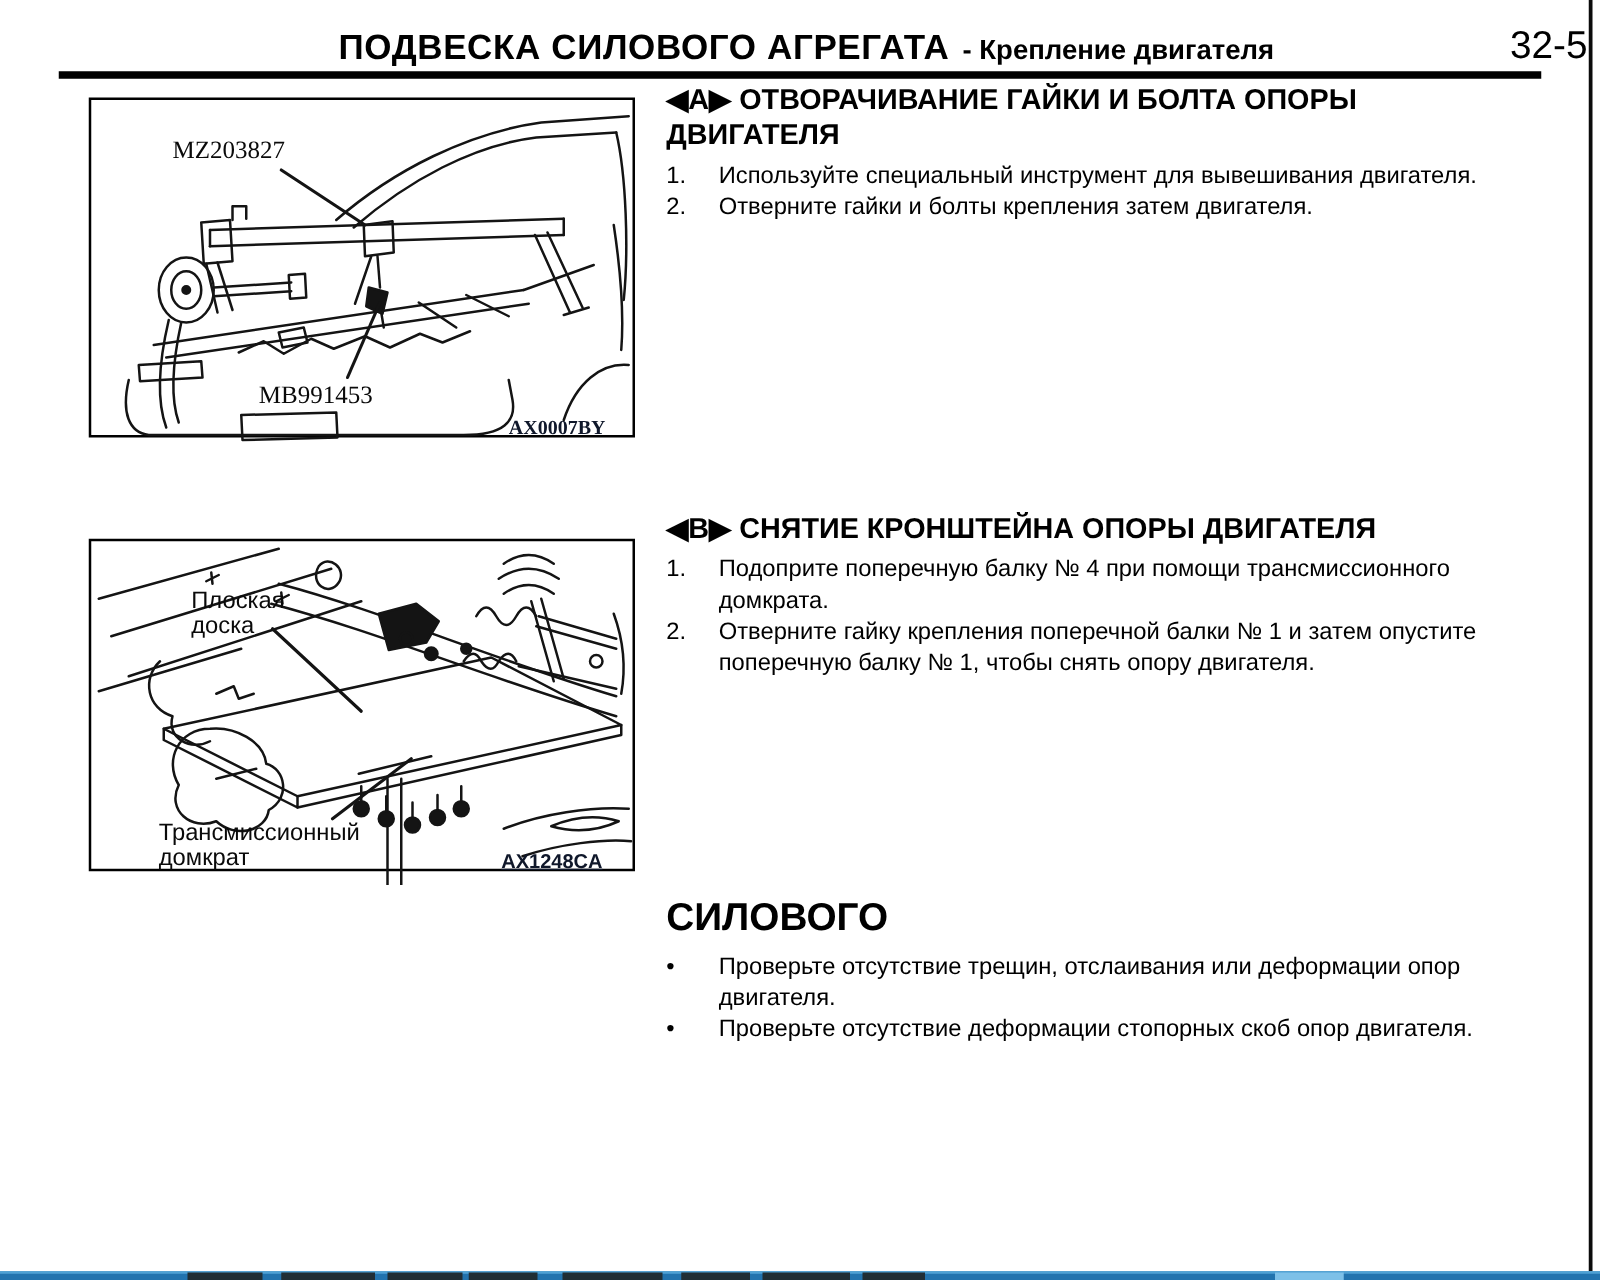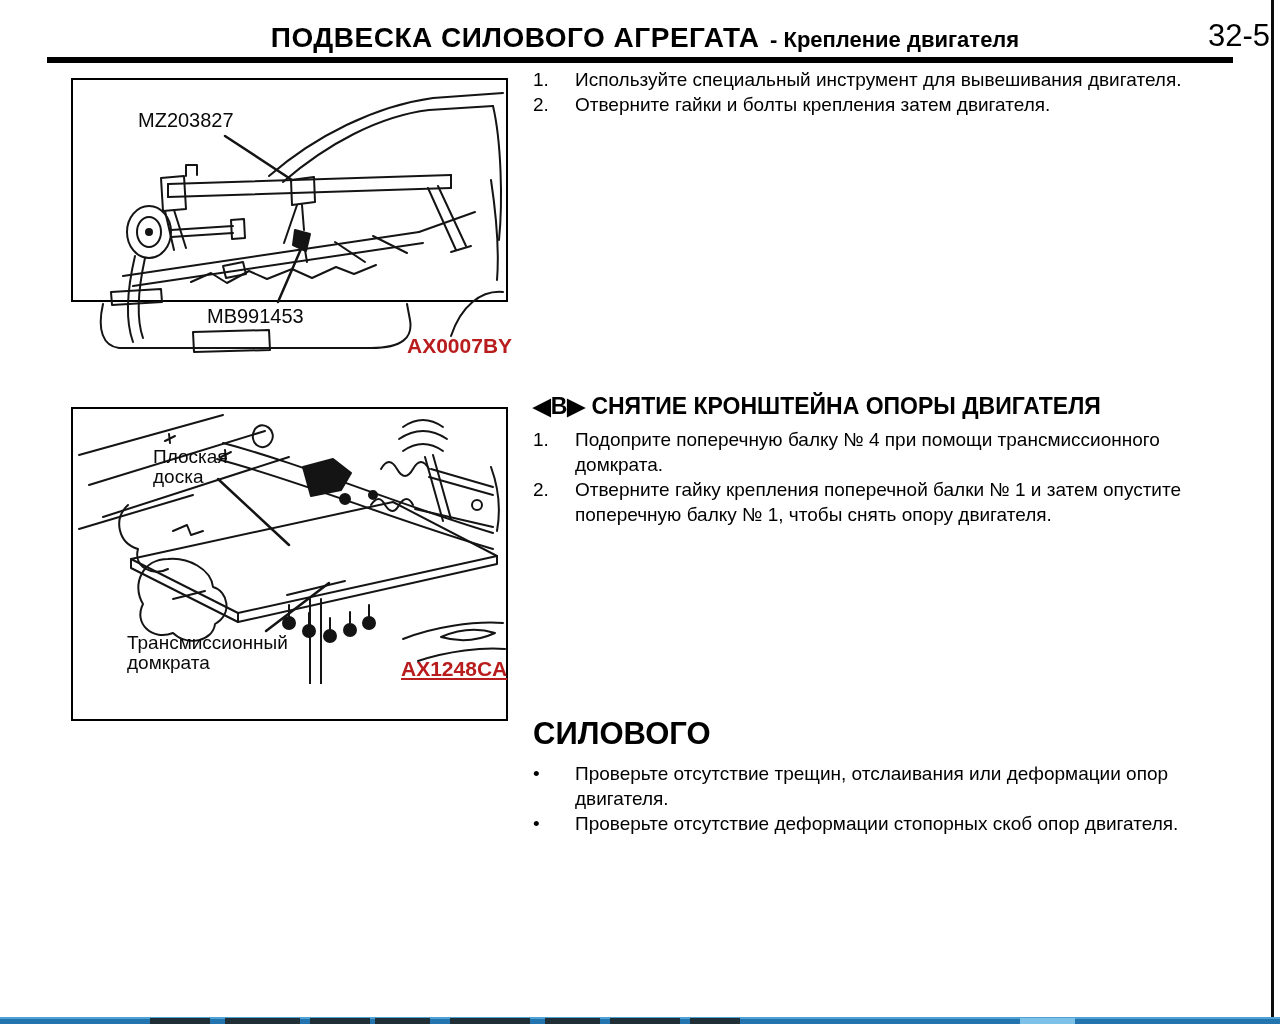--- a/index.html
+++ b/index.html
@@ -10,25 +10,25 @@
 
   
   .hdr-title { position:absolute; left:105px; top:22px; width:1080px; text-align:center; white-space:nowrap; }
   .hdr-title .main { font-size:28px; font-weight:bold; letter-spacing:0.5px; }
   .hdr-title .sub  { font-size:22px; font-weight:bold; margin-left:6px; }
   .hdr-page-num { position:absolute; left:1208px; top:18px; font-size:31px; font-weight:normal; }
   .hdr-rule { position:absolute; left:47px; top:57px; width:1186px; height:6px; background:#000; }
 
   
   .fig { position:absolute; left:71px; border:2px solid #000; background:#fff; }
-  .fig-1 { top:78px;  width:437px; height:224px; }
-  .fig-2 { top:407px; width:437px; height:314px;padding-left:41px; }
+  .fig-1 { top:78px;  width:437px; height:272px;font-family:Liberation Serif, serif; }
+  .fig-2 { top:431px; width:437px; height:266px;padding-left:41px; }
   .fig svg { position:absolute; left:0; top:0; }
   .fig-label { position:absolute; font-size:20px; line-height:20px; color:#0a0a0a; }
-  .fig-code  { position:absolute; font-size:21px; font-weight:bold; color:#b91c1c; }
+  .fig-code  { position:absolute; font-size:16px; font-weight:bold; color:#0f172a; }
 
   
   .col { position:absolute; left:533px; width:668px; }
   .col-a { top:60px; }
   .col-b { top:392px; }
   .col-i { top:716px; }
   .h-main { font-size:30px; font-weight:bold; line-height:36px; letter-spacing:0.2px; }
   .h-sub  { font-size:23px; font-weight:bold; line-height:28px; margin-top:5px; }
   .h-insp { font-size:31px; font-weight:bold; line-height:36px; }
   .list { margin-top:7px; }
@@ -174,39 +174,40 @@
       <path d="M100 190 l 32 -8"></path>
 
       <path d="M330 230 C 360 218 400 212 430 214"></path>
       <path d="M345 252 C 375 242 410 238 432 240"></path>
       <path d="M368 228 q 28 -12 54 -4 q -26 12 -54 4 z"></path>
 
       <path d="M145 70 L 216 136" stroke-width="2.5"></path>
       <path d="M193 222 L 256 174" stroke-width="2.5"></path>
     </svg>
     <div class="fig-label" style="left:80px; top:38px; width:92px; font-size:19px;">Плоская доска</div>
-    <div class="fig-label" style="left:54px; top:224px; width:170px; font-size:19px;">Трансмиссионный домкрата</div>
+    <div class="fig-label" style="left:54px; top:224px; width:170px; font-size:19px;">Трансмиссионный домкрат</div>
     <div class="fig-code" style="left:328px; top:248px;text-decoration:underline;">AX1248CA</div>
   </div>
 
   <div class="col col-a">
+    <div class="h-sub">◀A▶ ОТВОРАЧИВАНИЕ ГАЙКИ И БОЛТА ОПОРЫ ДВИГАТЕЛЯ</div>
     <div class="list">
       <div class="li">
         <span class="num">1.</span>
         <span class="txt">Используйте специальный инструмент для вывешивания двигателя.</span>
       </div>
       <div class="li">
         <span class="num">2.</span>
         <span class="txt">Отверните гайки и болты крепления затем двигателя.</span>
       </div>
     </div>
   </div>
 
   <div class="col col-b">
-    <div class="h-sub" style="margin-top:0;">◀B▶ СНЯТИЕ КРОНШТЕЙНА ОПОРЫ ДВИГАТЕЛЯ</div>
+    <div class="h-sub" style="margin-top:16px;">◀B▶ СНЯТИЕ КРОНШТЕЙНА ОПОРЫ ДВИГАТЕЛЯ</div>
     <div class="list">
       <div class="li">
         <span class="num">1.</span>
         <span class="txt">Подоприте поперечную балку № 4 при помощи трансмиссионного домкрата.</span>
       </div>
       <div class="li">
         <span class="num">2.</span>
         <span class="txt">Отверните гайку крепления поперечной балки № 1 и затем опустите поперечную балку № 1, чтобы снять опору двигателя.</span>
       </div>
     </div>

